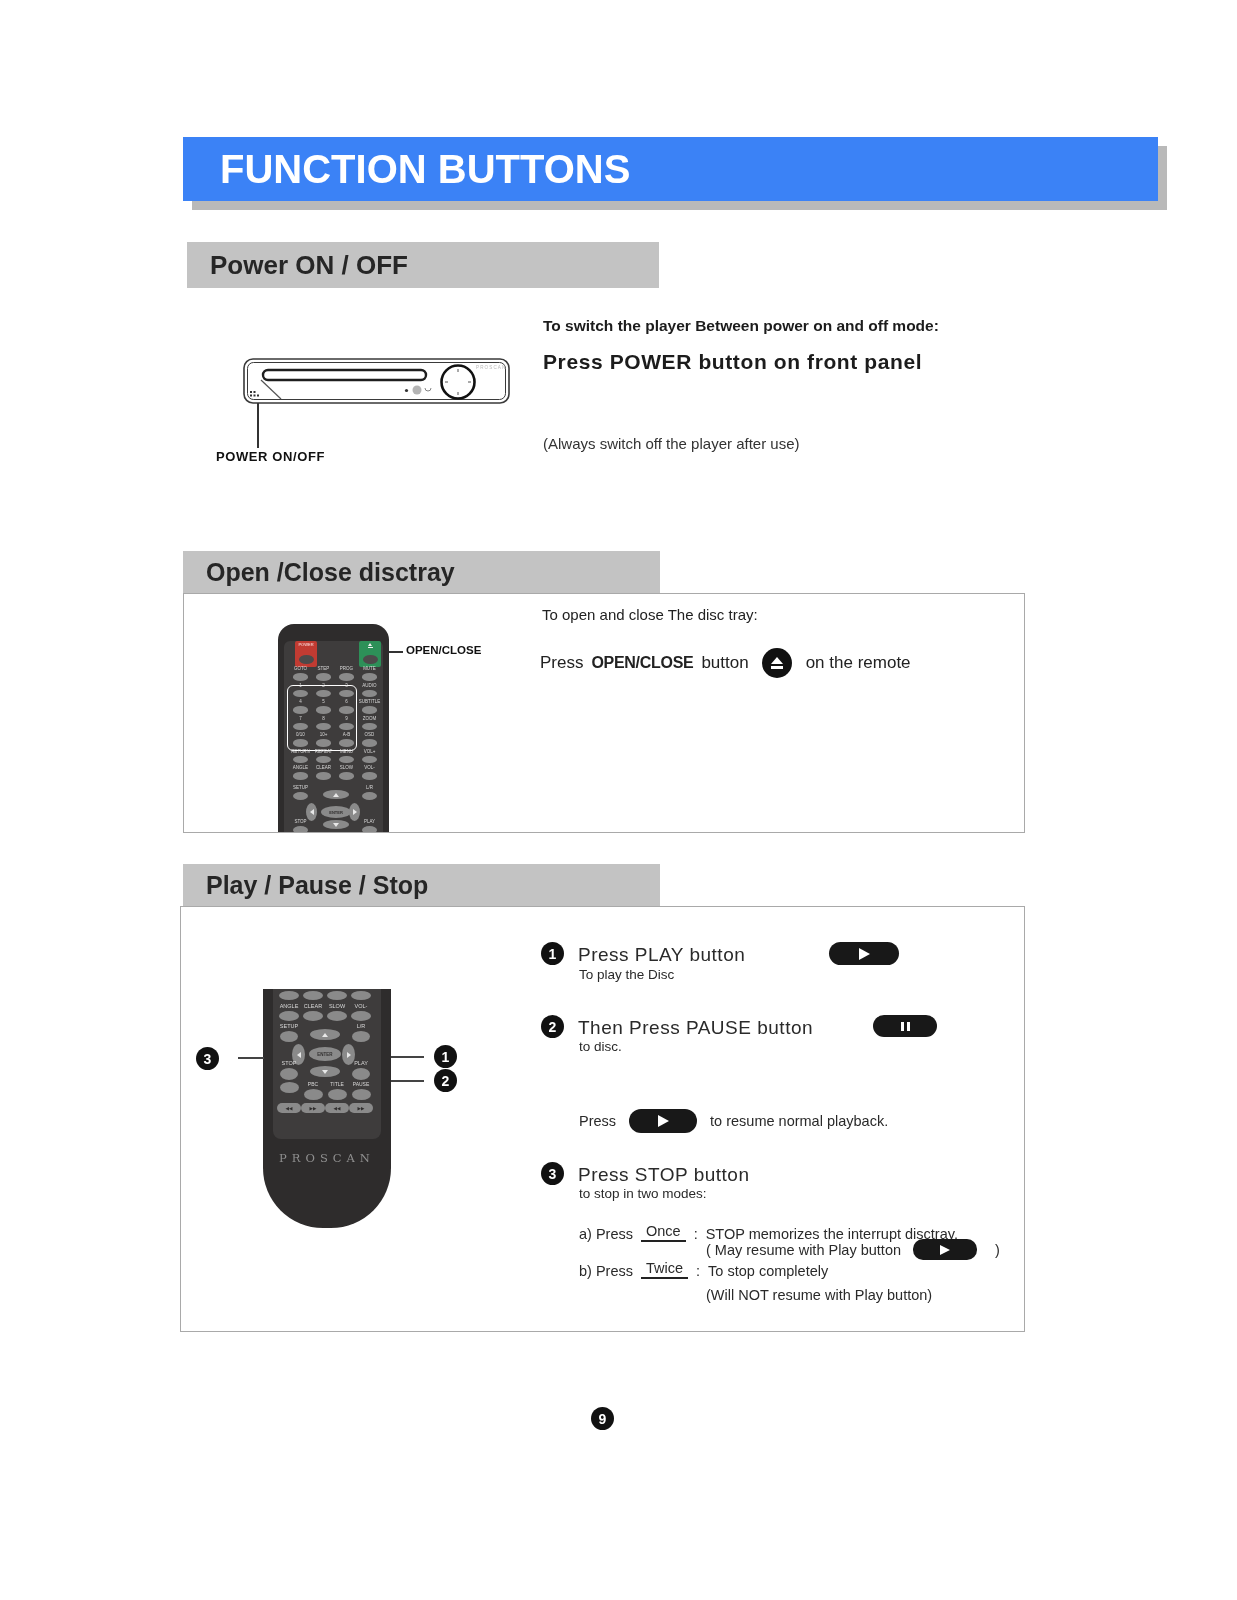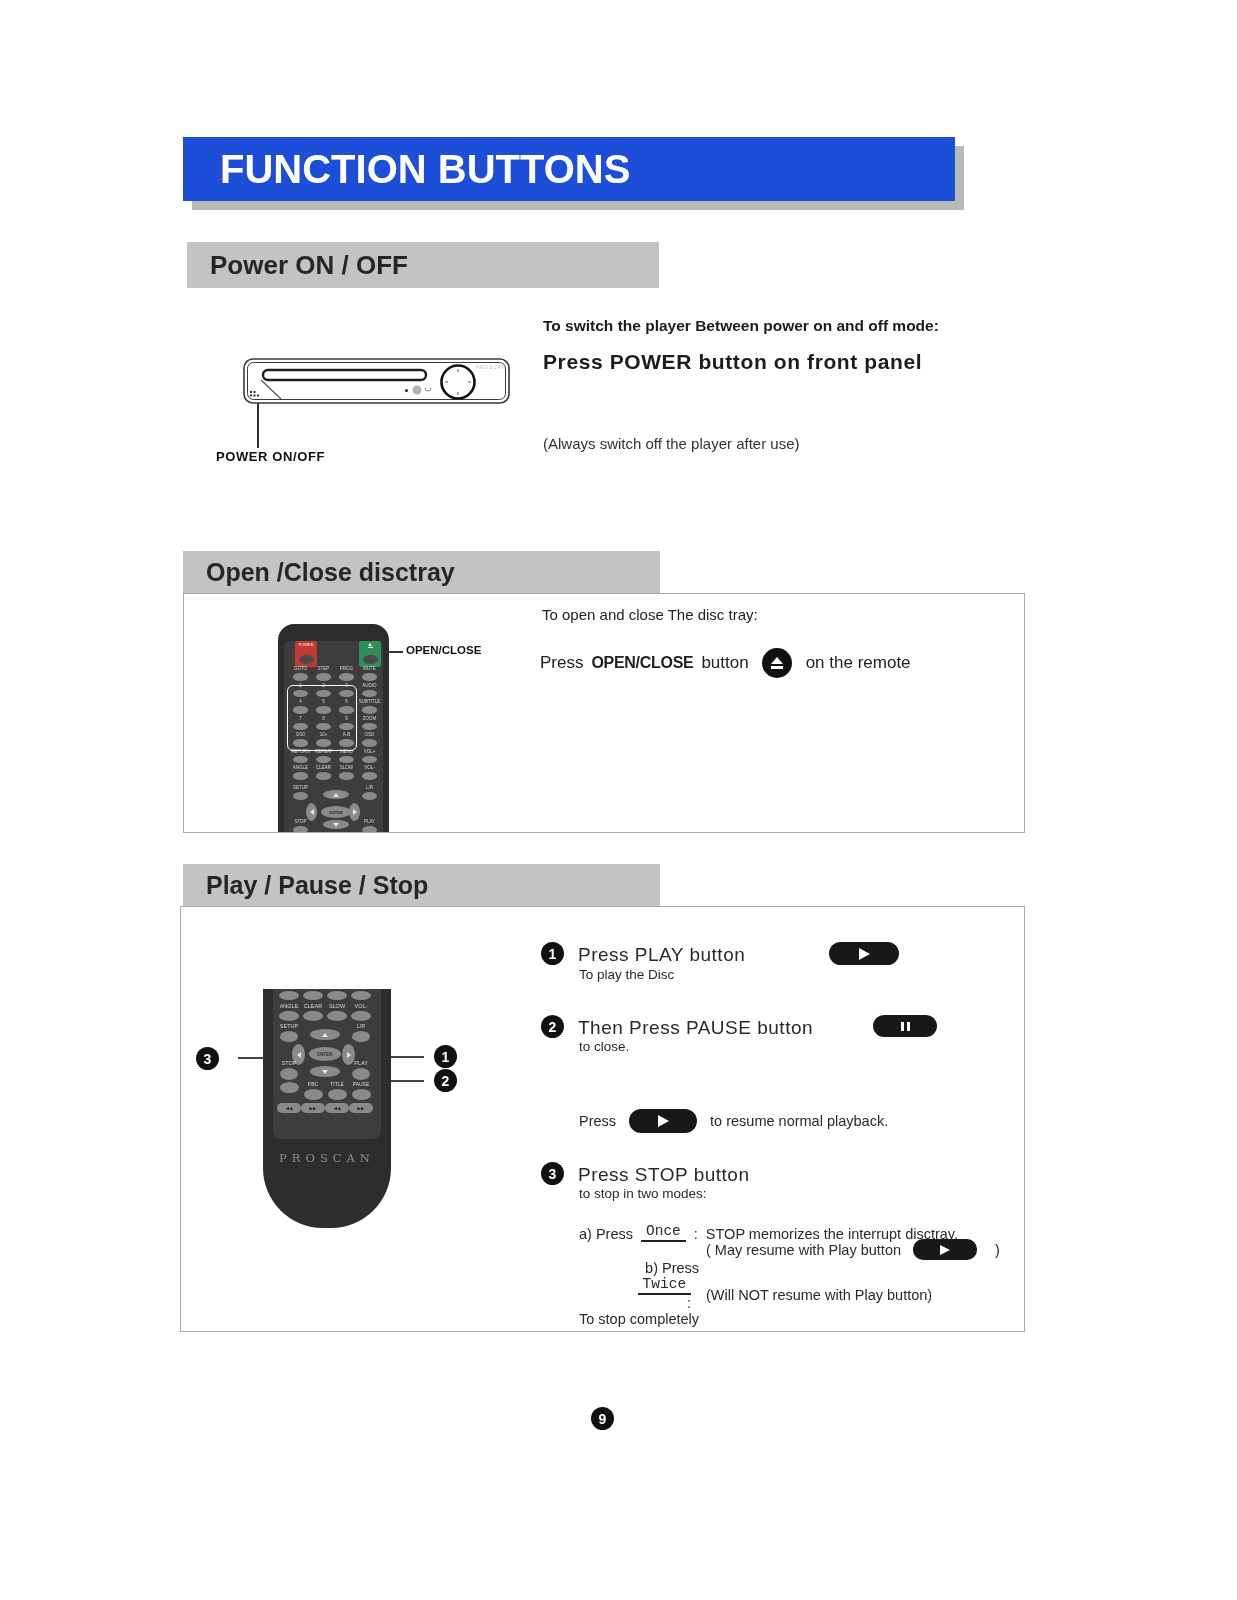--- a/index.html
+++ b/index.html
@@ -1,21 +1,21 @@
 <!DOCTYPE html>
 <html><head>
 <meta charset="utf-8">
 <style>
   html,body{margin:0;padding:0;background:#fff;}
   .page{position:relative;width:1237px;height:1600px;background:#ffffff;
         font-family:"Liberation Sans",sans-serif;color:#222;overflow:hidden;}
   .abs{position:absolute;}
 
   
-  .title-bar{left:183px;top:137px;width:772px;height:64px;background:#1d4ed8;
+  .title-bar{left:183px;top:137px;width:975px;height:64px;background:#3b82f6;
              box-shadow:9px 9px 0 0 #b9b9b9;}
   .title-bar span{display:block;padding-left:37px;line-height:64px;color:#fff;
              font-size:40px;font-weight:bold;letter-spacing:0px;font-family:"Liberation Sans",sans-serif;}
   .gray-bar{background:#c3c3c3;}
   .gray-bar span{display:block;padding-left:23px;color:#262626;font-weight:bold;}
   .bar-power{left:187px;top:242px;width:472px;height:46px;}
   .bar-power span{font-size:26px;line-height:46px;}
   .bar-open{left:183px;top:551px;width:477px;height:42px;}
   .bar-open span{font-size:25px;line-height:42px;}
   .bar-play{left:183px;top:864px;width:477px;height:42px;}
@@ -127,21 +127,21 @@
 
   
   .step-title{font-size:19px;color:#2a2a2a;letter-spacing:0.5px;}
   .step-sub{font-size:13.5px;color:#2a2a2a;}
   .pill{background:#181818;display:flex;align-items:center;justify-content:center;}
   .pill .tri-play{width:0;height:0;border-left:11px solid #fff;border-top:6px solid transparent;border-bottom:6px solid transparent;}
   .pill .pause-bars{display:flex;gap:3px;}
   .pill .pause-bars i{display:block;width:3px;height:9px;background:#fff;}
   .resume-row{display:flex;align-items:center;font-size:14.5px;color:#2a2a2a;}
   .opt-row{font-size:14.5px;color:#2a2a2a;display:flex;align-items:flex-end;}
-  .opt-word{border-bottom:2px solid #222;padding:0 5px 1px 5px;margin:0 8px;font-family:Liberation Mono, monospace;}
+  .opt-word{border-bottom:2px solid #222;padding:0 5px 1px 5px;margin:0 8px;}
   .opt-colon{margin-right:8px;}
   .opt-line2{display:flex;align-items:center;font-size:14.5px;color:#2a2a2a;}
 
   .page-circle{left:591px;top:1407px;width:23px;height:23px;border-radius:50%;background:#111;color:#fff;
                display:flex;align-items:center;justify-content:center;font-size:14px;font-weight:bold;}
 
   svg{display:block;}
 </style>
 </head>
 <body>
@@ -485,21 +485,21 @@
     <div class="abs step-sub" style="left:398px;top:60px;">To play the Disc</div>
 
     <div class="abs co-circle" style="left:360px;top:108px;">2</div>
     <div class="abs step-title" style="left:397px;top:110px;">Then Press PAUSE button</div>
     <div class="abs pill" style="left:692px;top:108px;width:64px;height:22px;border-radius:11px;">
         <span class="pause-bars">
           <i></i>
           <i></i>
         </span>
       </div>
-    <div class="abs step-sub" style="left:398px;top:132px;">to close.</div>
+    <div class="abs step-sub" style="left:398px;top:132px;">to disc.</div>
 
     <div class="abs resume-row" style="left:398px;top:202px;">
       <span>Press</span>
       <span class="pill" style="width:68px;height:24px;border-radius:12px;margin:0 13px;">
           <i class="tri-play"></i>
         </span>
       <span>to resume normal playback.</span>
     </div>
 
     <div class="abs co-circle" style="left:360px;top:255px;">3</div>
@@ -513,21 +513,21 @@
       <span>STOP memorizes the interrupt disctray.</span>
     </div>
     <div class="abs opt-line2" style="left:525px;top:332px;">
       <span>( May resume with Play button</span>
       <span class="pill" style="width:64px;height:21px;border-radius:10px;margin-left:12px;">
           <i class="tri-play" style="border-left-width:10px;border-top-width:5px;border-bottom-width:5px;"></i>
         </span>
       <span style="margin-left:18px;">)</span>
     </div>
 
-    <div class="abs opt-row" style="left:398px;top:353px;flex-direction:column;">
+    <div class="abs opt-row" style="left:398px;top:353px;">
       <span>b) Press</span>
       <span class="opt-word">Twice</span>
       <span class="opt-colon">:</span>
       <span>To stop completely</span>
     </div>
     <div class="abs step-sub" style="left:525px;top:380px;font-size:14.5px;">(Will NOT resume with Play button)</div>
   </div>
 
   <div class="abs page-circle">9</div>
 

